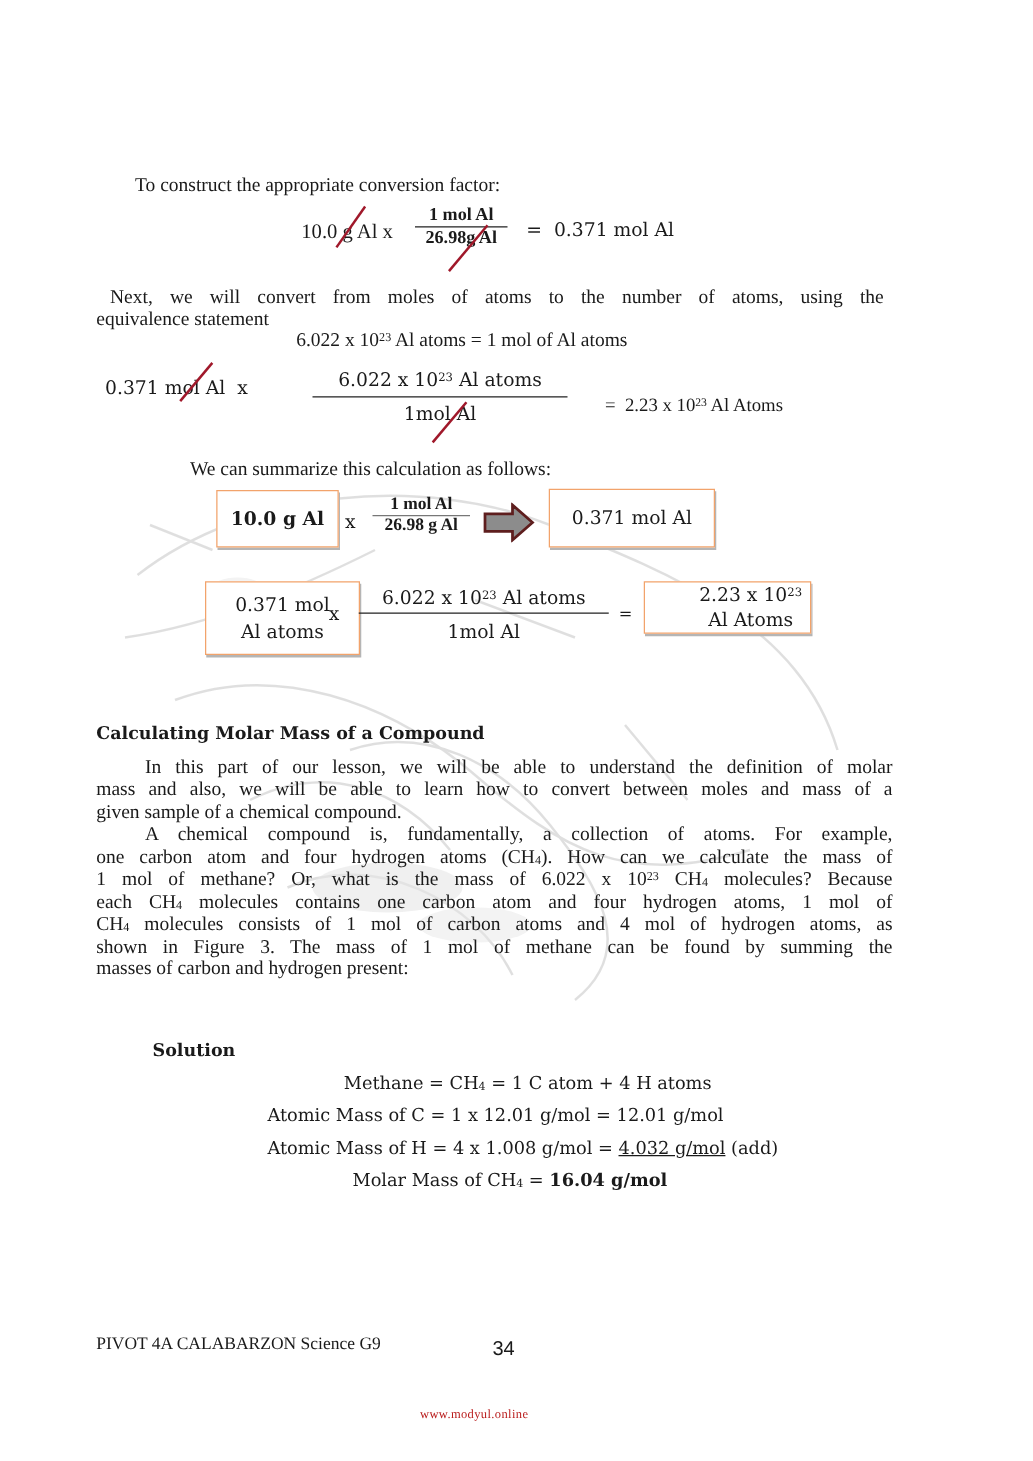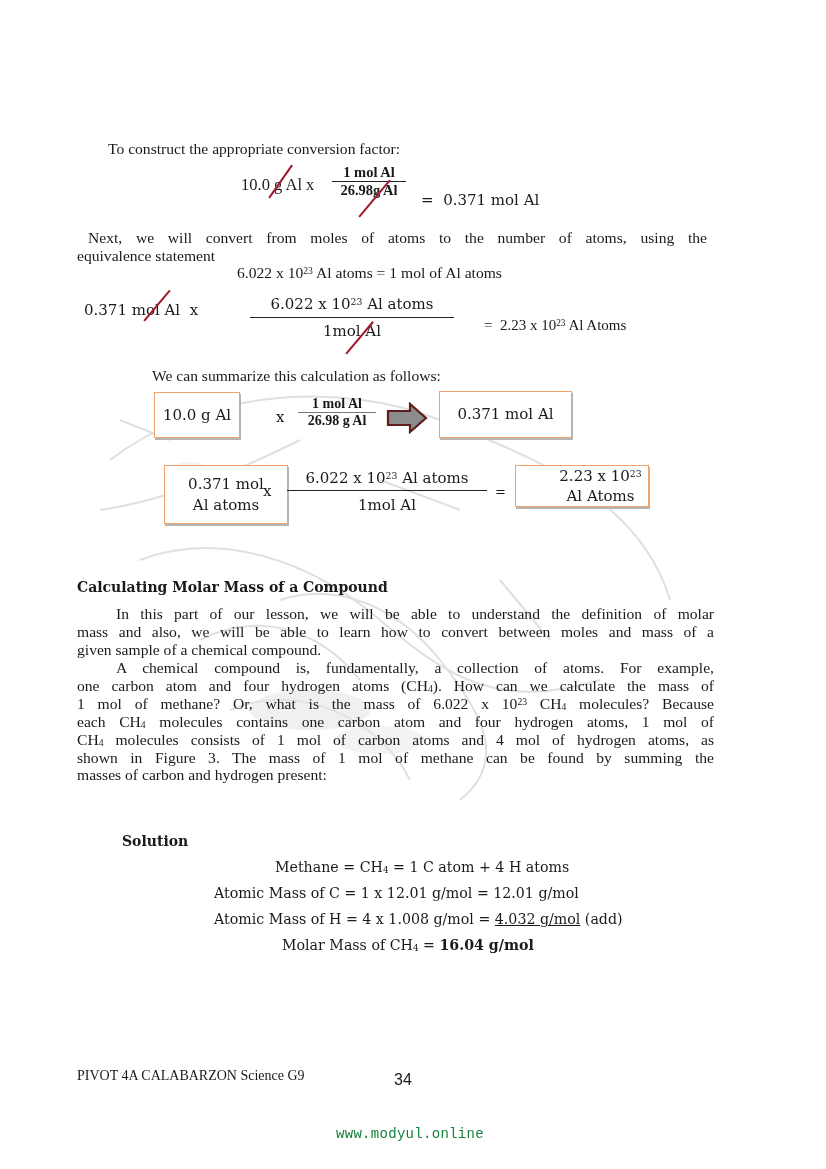--- a/index.html
+++ b/index.html
@@ -63,21 +63,21 @@
     .footer-left {
       position: absolute; left: 77px; top: 1068px;
       font-family: "Liberation Serif", serif; font-size: 14px;
     }
     .page-num {
       position: absolute; left: 394px; top: 1071px;
       font-family: "Liberation Sans", sans-serif; font-size: 16px;
     }
     .site {
       position: absolute; left: 336px; top: 1126px;
-      font-family: Liberation Mono, monospace; font-size: 14px; color: #15803d; letter-spacing: 0.3px;
+      font-family: Liberation Serif, serif; font-size: 10px; color: #b91c1c; letter-spacing: 0.3px;
     }
   </style>
 </head>
 <body>
 
 <svg class="watermark" viewBox="0 0 620 440">
   <g fill="none" stroke="#555" stroke-width="2">
     <path d="M30 80 C 120 10, 260 0, 360 40 S 560 120, 590 220"></path>
     <path d="M20 130 C 90 120, 160 90, 220 60"></path>
     <path d="M60 180 C 140 150, 230 180, 300 240 S 420 330, 520 300"></path>
@@ -99,21 +99,21 @@
   <span class="abs" style="left:0; top:11px; font-family:'Liberation Serif',serif; font-size:16.5px; white-space:nowrap;">
     <span>10.0</span> <span>g</span> <span>Al</span> <span>x</span>
   </span>
   <div class="strike" style="left:28px; top:33px; width:40px; transform:rotate(-55deg);"></div>
   <div class="frac cambria" style="left:91px; top:0; width:74px; font-size:14.5px;">
     <span class="num">1 mol Al</span>
     <span class="bar"></span>
     <span class="den"><span>26.98</span><span>g</span> <span>Al</span></span>
   </div>
   <div class="strike" style="left:118px; top:52px; width:48px; transform:rotate(-50deg);"></div>
-  <span class="abs" style="left:180px; top:11px; font-family:'DejaVu Serif',serif; font-size:15px; white-space:nowrap;margin-top:16px;">
+  <span class="abs" style="left:180px; top:11px; font-family:'DejaVu Serif',serif; font-size:15px; white-space:nowrap;">
     <span>=</span>&nbsp; <span>0.371 mol Al</span>
   </span>
 </div>
 
 <div class="para" style="top:229px; width:630px;">
   <span class="line" style="padding-left:11px;">Next, we will convert from moles of atoms to the number of atoms, using the</span>
   <span class="line last">equivalence statement</span>
 </div>
 
 <div class="abs" style="left:237px; top:264px; font-family:'Liberation Serif',serif; font-size:15.6px; white-space:nowrap;">
@@ -131,21 +131,21 @@
     <span class="den" style="padding-top:4px;"><span>1mol </span><span>Al</span></span>
   </div>
   <div class="strike" style="left:262px; top:60px; width:42px; transform:rotate(-50deg);"></div>
   <span class="abs" style="left:400px; top:24px; font-family:Liberation Serif, serif; font-size:15px; white-space:nowrap;">
     <span>=</span>&nbsp; <span>2.23 x 10</span><sup>23</sup><span> Al Atoms</span>
   </span>
 </div>
 
 <div class="abs" style="left:108px; top:367px; font-family:'Liberation Serif',serif; font-size:15.6px;margin-left:44px;">We can summarize this calculation as follows:</div>
 
-<div class="box serif" style="left:154px; top:392px; width:86px; height:46px;">
+<div class="box serif" style="left:173px; top:392px; width:98px; height:46px;font-weight:bold;">
   <span>10.0 g Al</span>
 </div>
 <span class="abs" style="left:276px; top:408px; font-size:15px;">x</span>
 <div class="frac cambria" style="left:298px; top:396px; width:78px; font-size:14px;">
   <span class="num">1 mol Al</span>
   <span class="bar" style="background:#777;"></span>
   <span class="den">26.98 g Al</span>
 </div>
 <svg class="abs" style="left:386px; top:402px;" width="42" height="32" viewBox="0 0 42 32">
   <path d="M2 9 H24 V2 L40 16 L24 30 V23 H2 Z" fill="#8c8c8c" stroke="#5e1e1e" stroke-width="2.2" stroke-linejoin="miter"></path>

